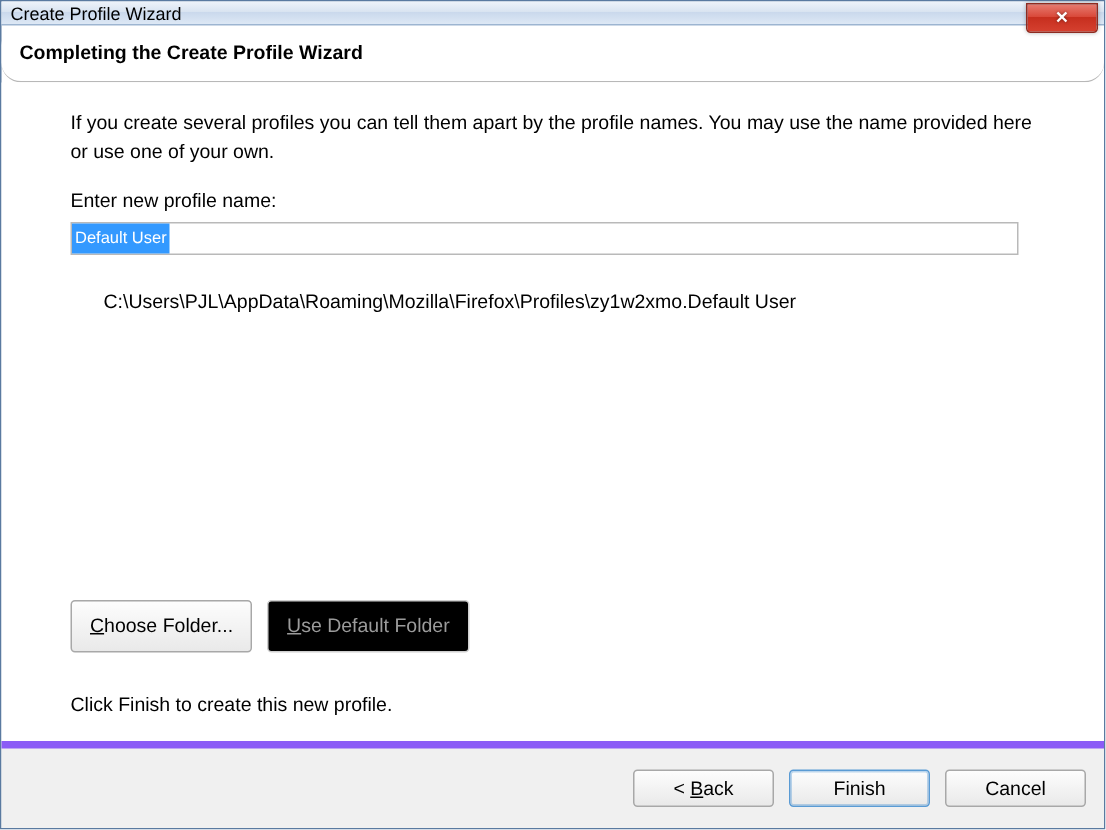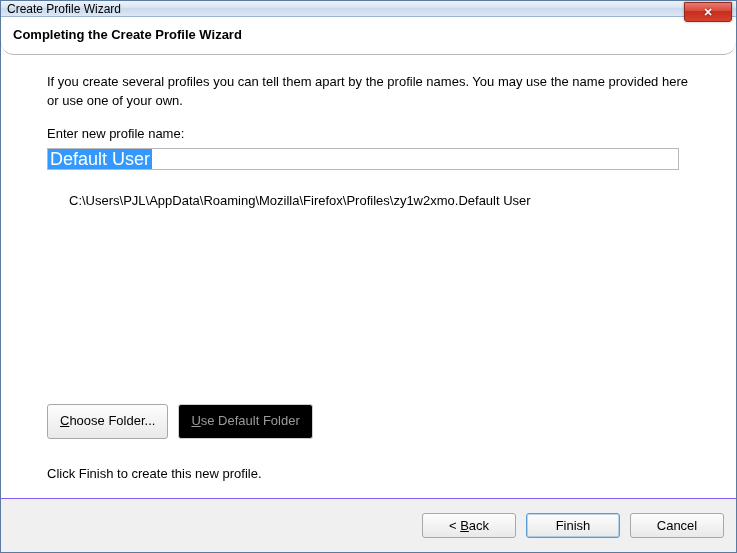--- a/index.html
+++ b/index.html
@@ -78,21 +78,21 @@
     display: flex;
     flex-direction: column;
   }
   .intro { margin-bottom: 14px; }
   .field-label { margin-bottom: 4px; }
   .text-input {
     width: 632px;
     height: 22px;
     border: 1px solid #b9b9b9;
     padding: 0 0 0 0;
-    font-size: 18px;
+    font-size: 11px;
     font-family: inherit;
     outline: none;
     position: relative;
     display: flex;
     align-items: flex-start;
     background: #fff;
   }
   .text-input .sel {
     background: #3399ff;
     color: #fff;
@@ -121,21 +121,21 @@
     justify-content: center;
     color: #000;
   }
   .btn.disabled {
     color: #9b9b9b;
     border-color: #cfcfcf;
     background: #000000;
   }
   .finish-note { margin-bottom: 4px; }
   .footer {
-    border-top: 1px solid #8b5cf6;
+    border-top: 5px solid #8b5cf6;
     background: #f0f0f0;
     padding: 14px 12px;
     display: flex;
     justify-content: flex-end;
     gap: 10px;
   }
   .footer .btn {
     width: 94px;
     height: 25px;
   }

